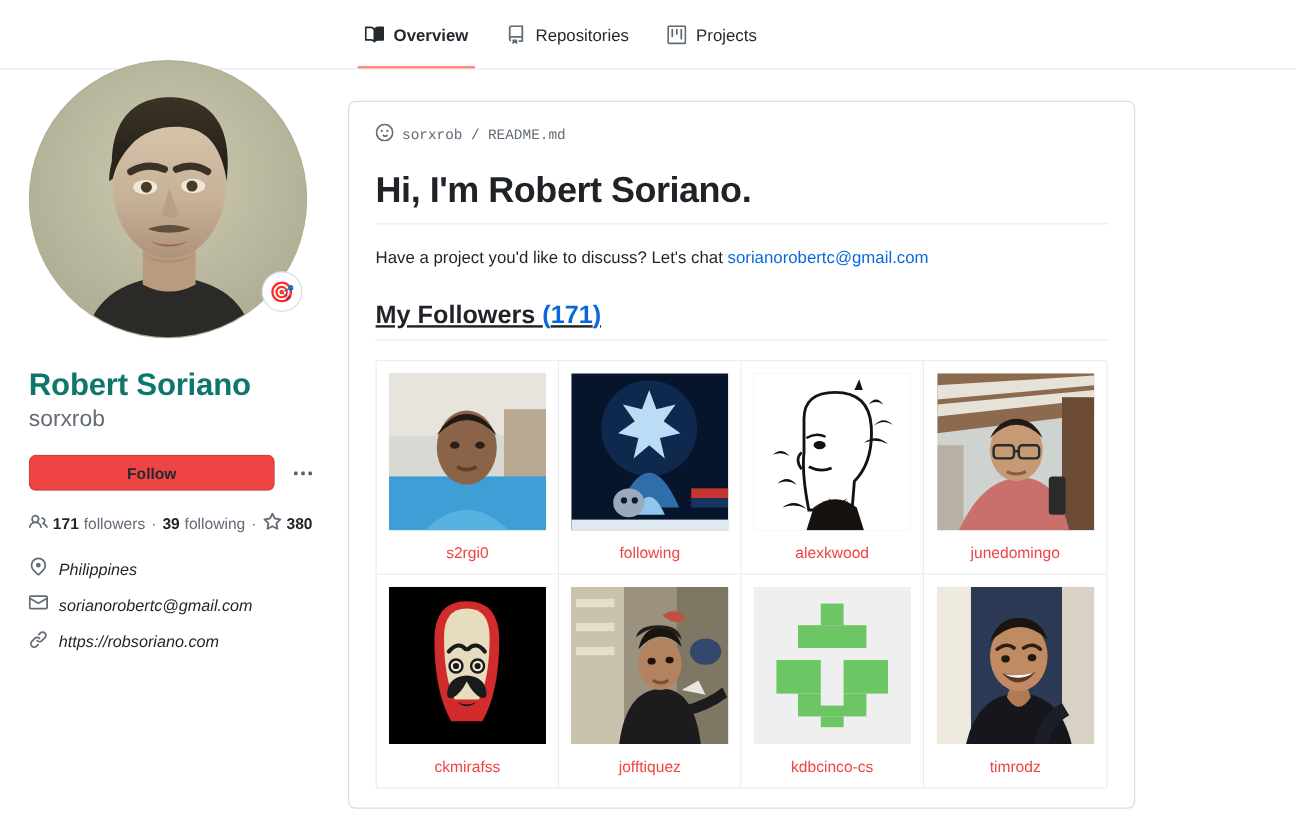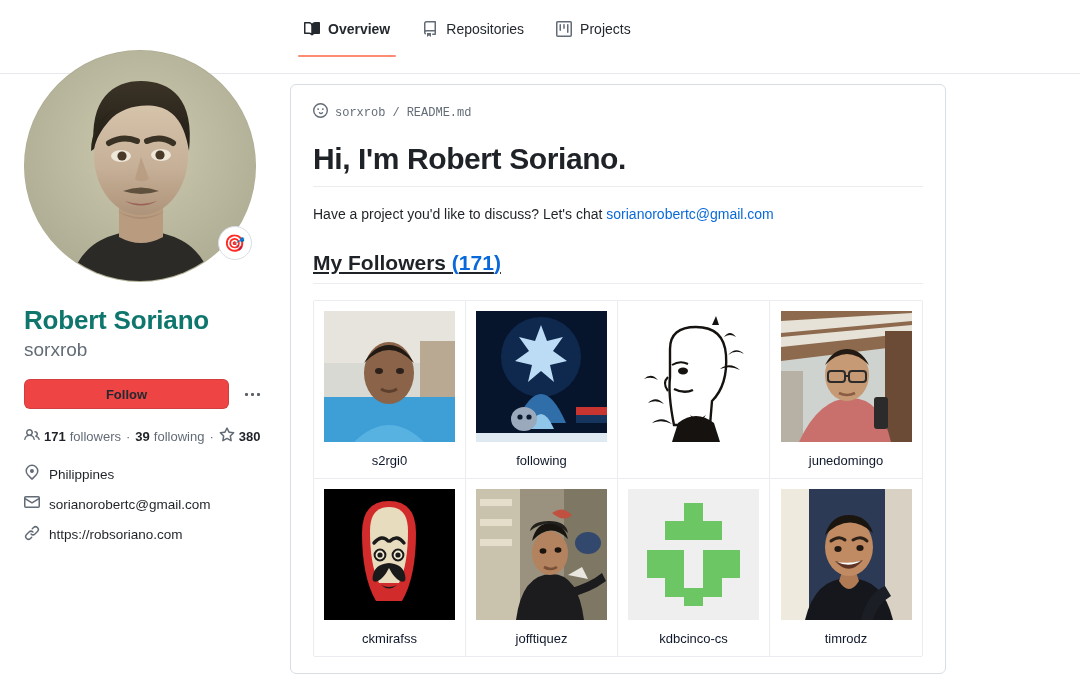--- a/index.html
+++ b/index.html
@@ -8,21 +8,21 @@
     width: 1080px; height: 689px;
     background: #ffffff;
     font-family: "Liberation Sans", sans-serif;
     color: #24292f;
     overflow: hidden;
   }
   .page { position: relative; width: 1080px; height: 689px; }
 
   
   .tabnav {
-    position: absolute; left: 0; top: 0; width: 1080px; height: 74px;
+    position: absolute; left: 0; top: 0; width: 1080px; height: 58px;
     border-bottom: 1px solid #e6e8eb;
   }
   .tabnav-inner {
     position: absolute; left: 290px; top: 0;
     display: flex; align-items: center; gap: 4px; height: 57px;
   }
   .tab {
     display: flex; align-items: center; gap: 8px;
     padding: 0 14px; height: 57px;
     font-size: 14px; color: #24292f; cursor: pointer;
@@ -92,20 +92,21 @@
   }
   .stats b { color: #1f2328; font-weight: bold; }
   .stats .sep { color: #636c76; }
   .stats .stat-link { cursor: pointer; display: flex; align-items: center; gap: 4px; }
 
   .meta { margin-top: 18px; }
   .meta-row {
     display: flex; align-items: center; gap: 9px;
     font-size: 13.5px; color: #1f2328; margin-bottom: 9px;
     line-height: 1.35;
+    font-style: italic;
   }
   .meta-row svg { flex: 0 0 16px; }
 
   
   .readme {
     position: absolute; left: 290px; top: 84px;
     width: 656px; height: 590px;
     border: 1px solid #d8dee4; border-radius: 6px;
     background: #ffffff; overflow: hidden;
   }
@@ -154,21 +155,21 @@
     background: #fff;
   }
   .fcell:nth-child(4n) { border-right: none; }
   .fcell:nth-child(n+5) { border-bottom: none; }
   .fthumb {
     width: 131px; height: 131px;
     overflow: hidden; position: relative; background: #eee;
   }
   .fthumb svg { display: block; width: 131px; height: 131px; }
   .fname {
-    font-size: 13px; color: #0f172a; cursor: pointer;
+    font-size: 13px; color: #ef4444; cursor: pointer;
     height: 36px; display: flex; align-items: center; justify-content: center;
     width: 100%; text-align: center;
   }
 </style>
 </head>
 <body>
 
 <div class="page">
 
   <div class="tabnav">
@@ -402,20 +403,21 @@
 
               <path d="M96 26 q6 -8 12 0 q-6 -4 -12 0 Z" fill="#15120f"></path>
               <path d="M100 44 q8 -9 16 -1 q-8 -5 -16 1 Z" fill="#15120f"></path>
               <path d="M92 58 q10 -8 20 1 q-10 -5 -20 -1 Z" fill="#15120f"></path>
               <path d="M16 68 q7 -7 14 1 q-7 -4 -14 -1 Z" fill="#15120f"></path>
               <path d="M20 92 q8 -8 16 1 q-8 -5 -16 -1 Z" fill="#15120f"></path>
               <path d="M24 112 q10 -8 20 1 q-10 -5 -20 -1 Z" fill="#15120f"></path>
               <path d="M84 14 l4 -9 3 9 Z" fill="#15120f"></path>
             </svg>
           </div>
+          <div class="fname">alexkwood</div>
         </div>
 
         <div class="fcell">
           <div class="fthumb">
             <svg viewBox="0 0 131 131" aria-hidden="true">
               <rect width="131" height="131" fill="#cfd3cf"></rect>
               <path d="M0 0 L131 0 L131 34 L0 50 Z" fill="#8d6a4e"></path>
               <path d="M0 10 L131 2 L131 10 L0 22 Z" fill="#e7e2d8"></path>
               <path d="M0 26 L131 14 L131 22 L0 36 Z" fill="#e7e2d8"></path>
               <rect x="104" y="20" width="27" height="111" fill="#6b4b36"></rect>

